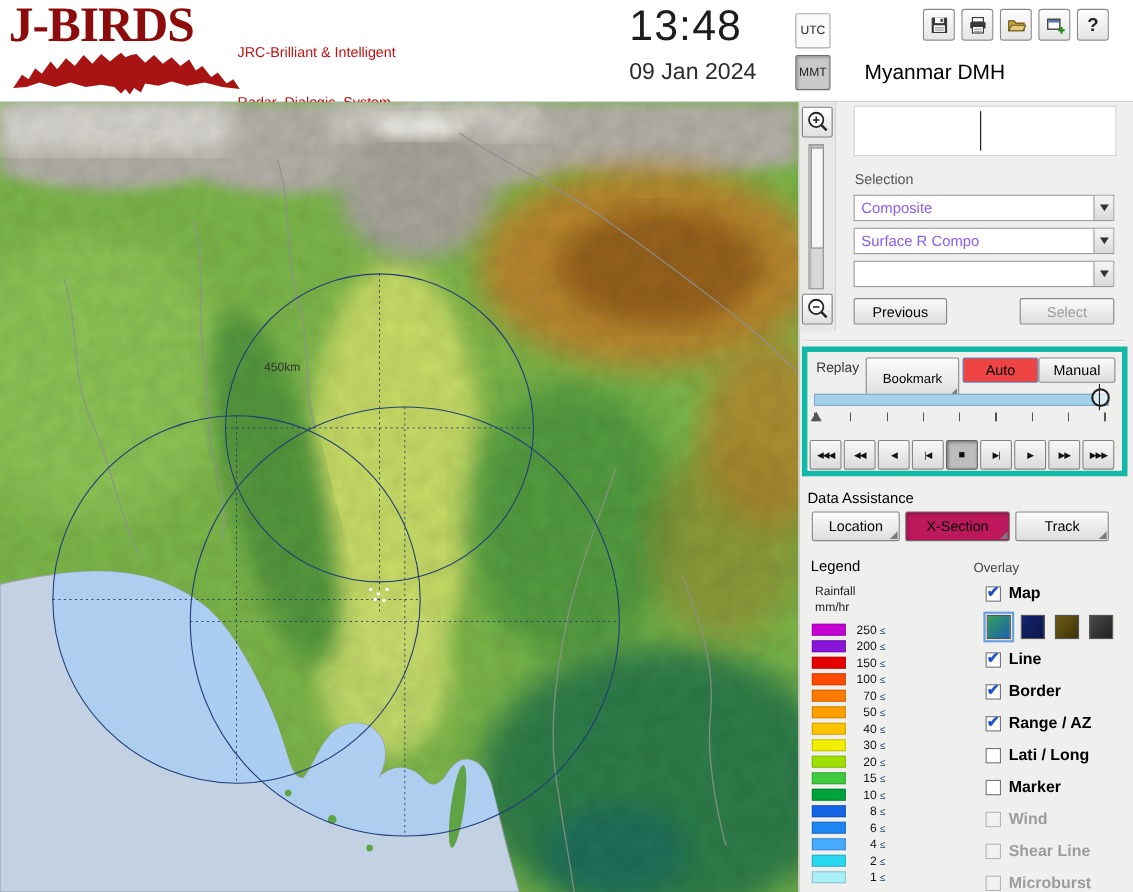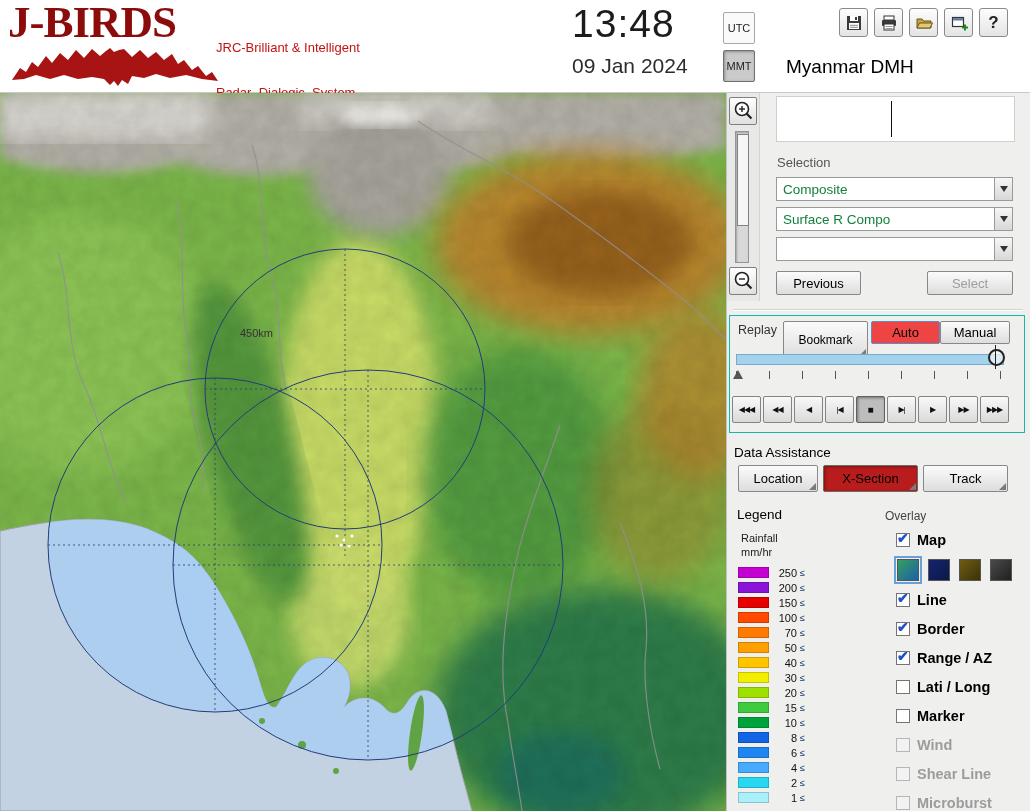--- a/index.html
+++ b/index.html
@@ -39,33 +39,33 @@
               box-shadow:inset 1px 1px 2px rgba(0,0,0,.25);box-sizing:border-box;}
   .zoom-thumb{position:absolute;left:1px;top:2px;width:10px;height:90px;background:#f6f6f6;border:1px solid #828282;}
 
   .status-box{position:absolute;left:49px;top:3px;width:237px;height:44px;background:#fff;border:1px solid #cfcfcf;}
   .caret{position:absolute;left:114px;top:4px;width:1px;height:36px;background:#111;}
 
   .sel-label{position:absolute;left:50px;top:62px;font-size:13px;color:#555;}
   .combo{position:absolute;left:49px;width:237px;height:24px;background:#fff;border:1px solid #9a9a9a;
          display:flex;align-items:center;box-sizing:border-box;}
   #combo1{top:84px;} #combo2{top:114px;} #combo3{top:144px;}
-  .combo-text{flex:1;padding-left:6px;font-size:13.5px;color:#15803d;white-space:nowrap;overflow:hidden;}
+  .combo-text{flex:1;padding-left:6px;font-size:13.5px;color:#8b5cf6;white-space:nowrap;overflow:hidden;}
   .combo-arrow{width:17px;height:22px;background:linear-gradient(#f6f6f6,#d8d8d8);border-left:1px solid #9a9a9a;
                display:flex;align-items:flex-start;justify-content:center;}
   .combo-arrow::after{content:"";border:4px solid transparent;border-top:6px solid #333;margin-top:8px;}
 
   .btn{background:linear-gradient(#fbfbfb,#dddddd);border:1px solid #888;border-radius:2px;font-size:13px;color:#000;
        font-family:inherit;position:relative;}
-  .btn.pressed{background:#b91c1c;border-color:#6a6a6a;box-shadow:inset 1px 1px 3px rgba(0,0,0,.35);}
+  .btn.pressed{background:#be185d;border-color:#6a6a6a;box-shadow:inset 1px 1px 3px rgba(0,0,0,.35);}
   #prev-btn{position:absolute;left:49px;top:178px;width:85px;height:24px;}
   #select-btn{position:absolute;left:200px;top:178px;width:86px;height:24px;color:#9c9c9c;}
   .sep{position:absolute;left:6px;top:216px;width:290px;border-top:1px solid #d2d2d2;border-bottom:1px solid #fff;}
 
-  .replay-group{position:absolute;left:2px;top:222px;width:296px;height:118px;border:1px solid #14b8a6;background:#efefee;box-sizing:border-box;}
+  .replay-group{position:absolute;left:2px;top:222px;width:296px;height:118px;border:5px solid #14b8a6;background:#efefee;box-sizing:border-box;}
   .replay-label{position:absolute;left:8px;top:7px;font-size:12.5px;color:#333;}
   #bookmark-btn{position:absolute;left:53px;top:5px;width:85px;height:37px;font-size:12px;}
   #auto-btn{position:absolute;left:141px;top:5px;width:69px;height:23px;background:#ef4444;border:1px solid #5590cc;}
   #manual-btn{position:absolute;left:210px;top:5px;width:70px;height:23px;}
   .fold::after{content:"";position:absolute;right:1px;bottom:1px;border-style:solid;border-width:0 0 7px 7px;
                border-color:transparent transparent #7a7a7a transparent;}
   .replay-track{position:absolute;left:6px;top:38px;width:268px;height:11px;background:#a3d2ec;
                 border:1px solid #7fa8c4;box-sizing:border-box;}
   .replay-thumb{position:absolute;left:258px;top:33px;width:13px;height:13px;border:2px solid #222;border-radius:50%;
                 background:rgba(250,250,250,.65);}

